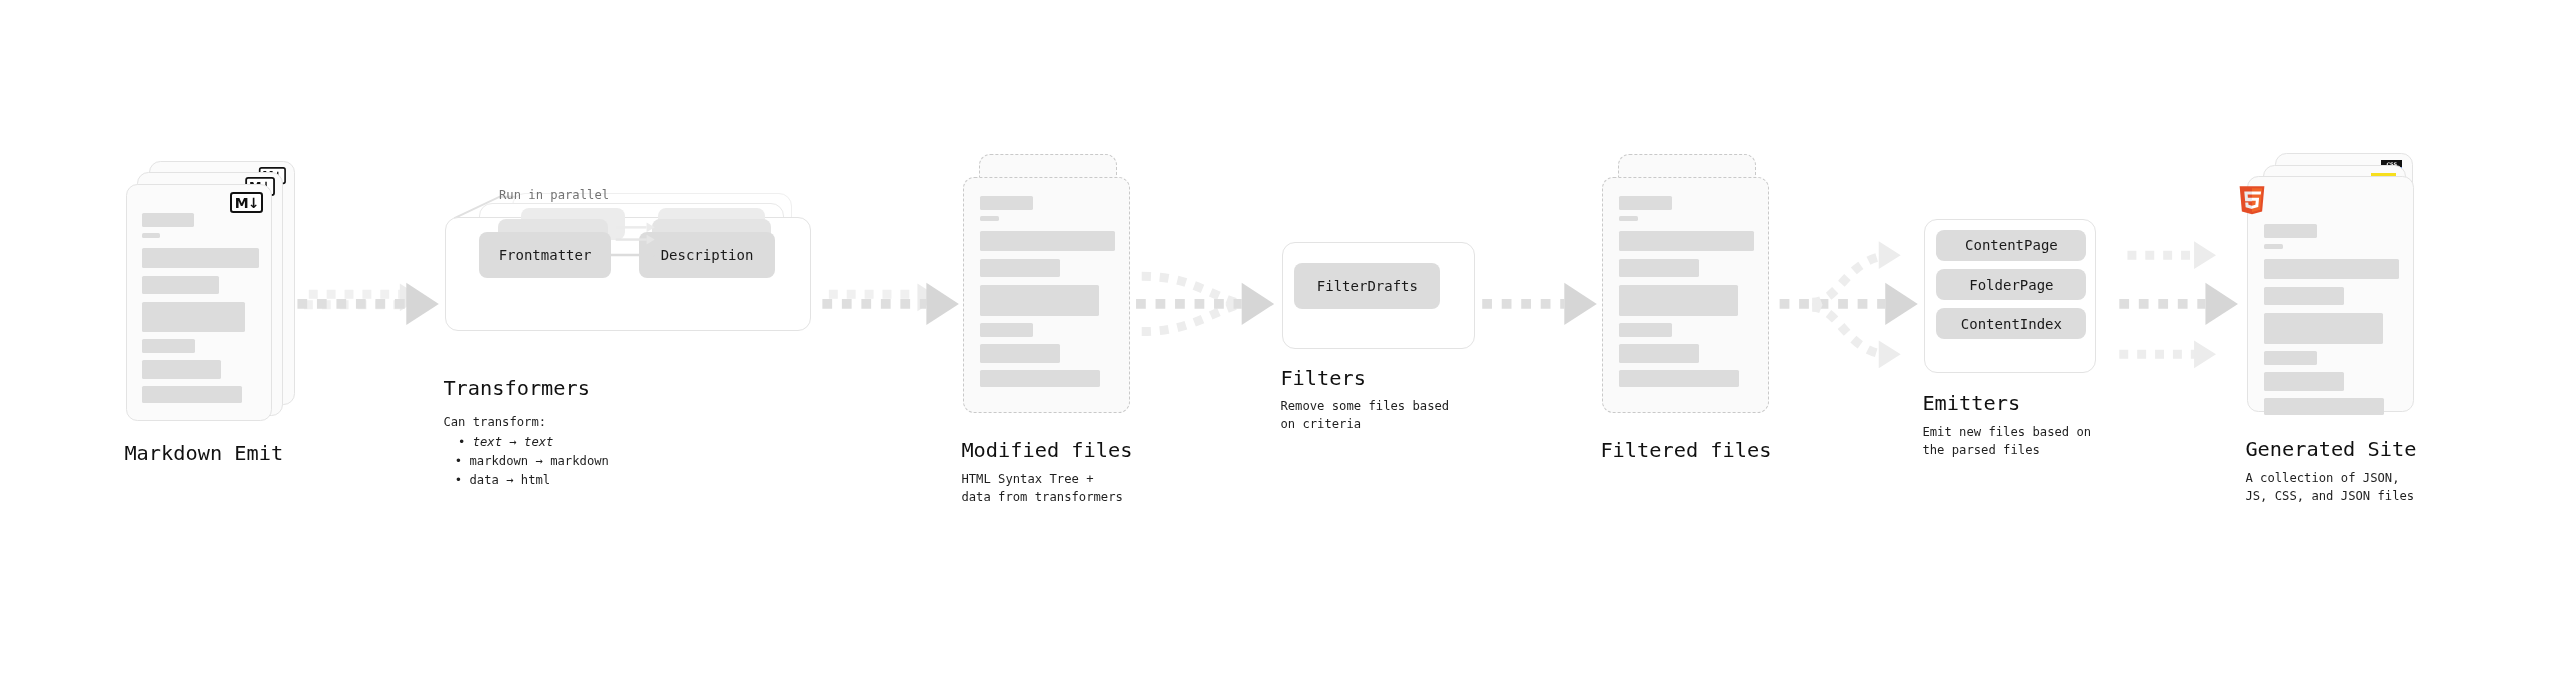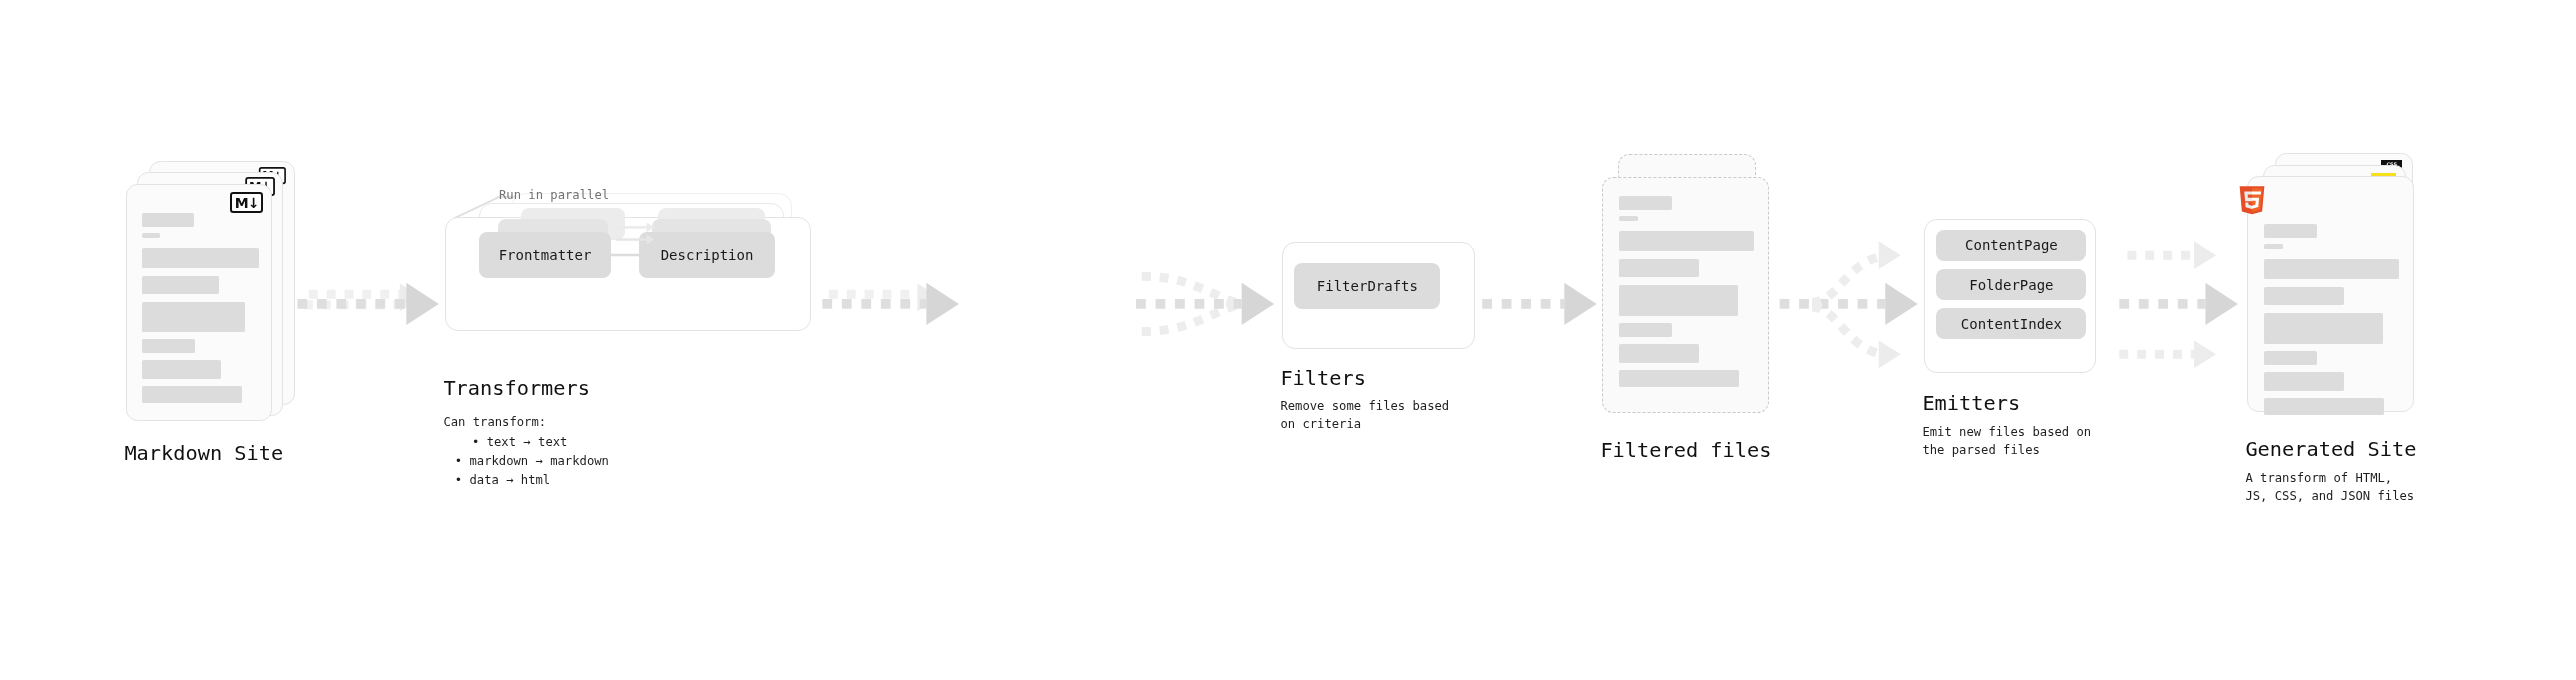--- a/index.html
+++ b/index.html
@@ -201,21 +201,21 @@
           <span class="sk" style="width:18px;height:5.7px;margin-bottom:9.8px;"></span>
           <span class="sk" style="width:117px;height:20.3px;margin-bottom:7.3px;"></span>
           <span class="sk" style="width:77px;height:18.7px;margin-bottom:7.3px;"></span>
           <span class="sk" style="width:103px;height:30px;margin-bottom:7.3px;"></span>
           <span class="sk" style="width:53px;height:14px;margin-bottom:7.3px;"></span>
           <span class="sk" style="width:79px;height:18.7px;margin-bottom:7.3px;"></span>
           <span class="sk" style="width:100px;height:16.3px;"></span>
         </div>
       </div>
     </div>
-    <div class="title" style="left:-1.6px;top:280px;">Markdown Site</div>
+    <div class="title" style="left:-1.6px;top:280px;">Markdown Emit</div>
   </div>
 
   <div class="node" style="left:445px;top:193px;">
     <div style="position:relative;width:382px;height:163px;">
       <div class="pbox l1" style="left:67px;top:0px;width:280px;height:114px;"></div>
       <div class="pbox l2" style="left:34px;top:9.8px;width:305px;height:120px;"></div>
       <div class="pbox" style="left:0px;top:24.4px;width:366px;height:114px;"></div>
 
       <div class="pill f1" style="left:76px;top:14.6px;width:104px;height:32.5px;">x</div>
       <div class="pill f1" style="left:213px;top:14.6px;width:107px;height:32.5px;">x</div>
@@ -232,25 +232,45 @@
         <path d="M248,51 L258,57 L248,63 Z" fill="#e6e6e6"></path>
         <line x1="198" y1="76" x2="248" y2="76" stroke="#dcdcdc" stroke-width="3"></line>
         <path d="M248,70 L260,76 L248,82 Z" fill="#dcdcdc"></path>
       </svg>
     </div>
 
     <div class="parallel-label" style="left:54px;top:-4.9px;">Run in parallel</div>
 
     <div class="title" style="left:-1.6px;top:183px;">Transformers</div>
     <div class="sub" style="left:-1.6px;top:221px;">Can transform:</div>
-    <div class="sub" style="left:27px;top:241px;">• <span>text → text</span></div>
+    <div class="sub" style="left:13px;top:241px;font-style:italic;">• <span>text → text</span></div>
     <div class="sub" style="left:9.8px;top:260px;text-align:center;">• <span>markdown → markdown</span></div>
     <div class="sub" style="left:9.8px;top:279px;">• <span>data → html</span></div>
   </div>
 
+  <div class="node" style="left:963px;top:154px;">
+    <div class="doc-stack" style="width:175px;height:268px;">
+      <div class="doc dashed" style="left:16.3px;top:0px;width:138px;height:244px;"></div>
+      <div class="doc dashed" style="left:0px;top:23px;width:167px;height:236px;">
+        <div class="doc-body" style="padding:18px 16.3px 13px 16.3px;">
+          <span class="sk" style="width:53px;height:14px;margin-bottom:5.7px;"></span>
+          <span class="sk" style="width:18.7px;height:5.7px;margin-bottom:9.8px;"></span>
+          <span class="sk" style="width:135px;height:20.3px;margin-bottom:7.3px;"></span>
+          <span class="sk" style="width:80px;height:18.7px;margin-bottom:7.3px;"></span>
+          <span class="sk" style="width:119px;height:31px;margin-bottom:7.3px;"></span>
+          <span class="sk" style="width:53px;height:14px;margin-bottom:7.3px;"></span>
+          <span class="sk" style="width:80px;height:18.7px;margin-bottom:7.3px;"></span>
+          <span class="sk" style="width:120px;height:16.3px;"></span>
+        </div>
+      </div>
+    </div>
+    <div class="title" style="left:-1.6px;top:284px;">Modified files</div>
+    <div class="sub" style="left:-1.6px;top:317px;">HTML Syntax Tree +
+data from transformers</div>
+  </div>
 
   <div class="node" style="left:1282px;top:242px;">
     <div class="pbox" style="position:relative;left:0;top:0;width:193px;height:107px;">
       <div class="pill" style="left:11.4px;top:20.3px;width:146px;height:46px;">FilterDrafts</div>
     </div>
     <div class="title" style="left:-1.6px;top:124px;">Filters</div>
     <div class="sub" style="left:-1.6px;top:156px;">Remove some files based
 on criteria</div>
   </div>
 
@@ -307,18 +327,18 @@
           <span class="sk" style="width:135px;height:20.3px;margin-bottom:7.3px;"></span>
           <span class="sk" style="width:80px;height:18.7px;margin-bottom:7.3px;"></span>
           <span class="sk" style="width:119px;height:31px;margin-bottom:7.3px;"></span>
           <span class="sk" style="width:53px;height:14px;margin-bottom:7.3px;"></span>
           <span class="sk" style="width:80px;height:18.7px;margin-bottom:7.3px;"></span>
           <span class="sk" style="width:120px;height:16.3px;"></span>
         </div>
       </div>
     </div>
     <div class="title" style="left:-1.6px;top:284px;">Generated Site</div>
-    <div class="sub" style="left:-1.6px;top:317px;">A transform of HTML,
+    <div class="sub" style="left:-1.6px;top:317px;">A collection of JSON,
 JS, CSS, and JSON files</div>
   </div>
 
 </div>
 
 
 </body></html>

